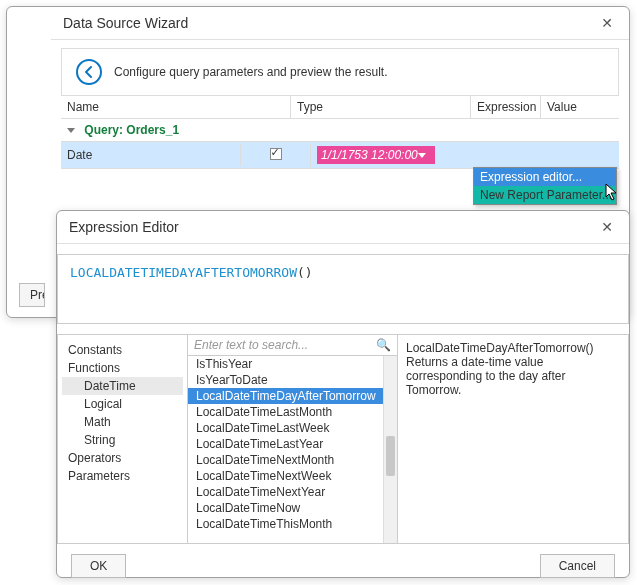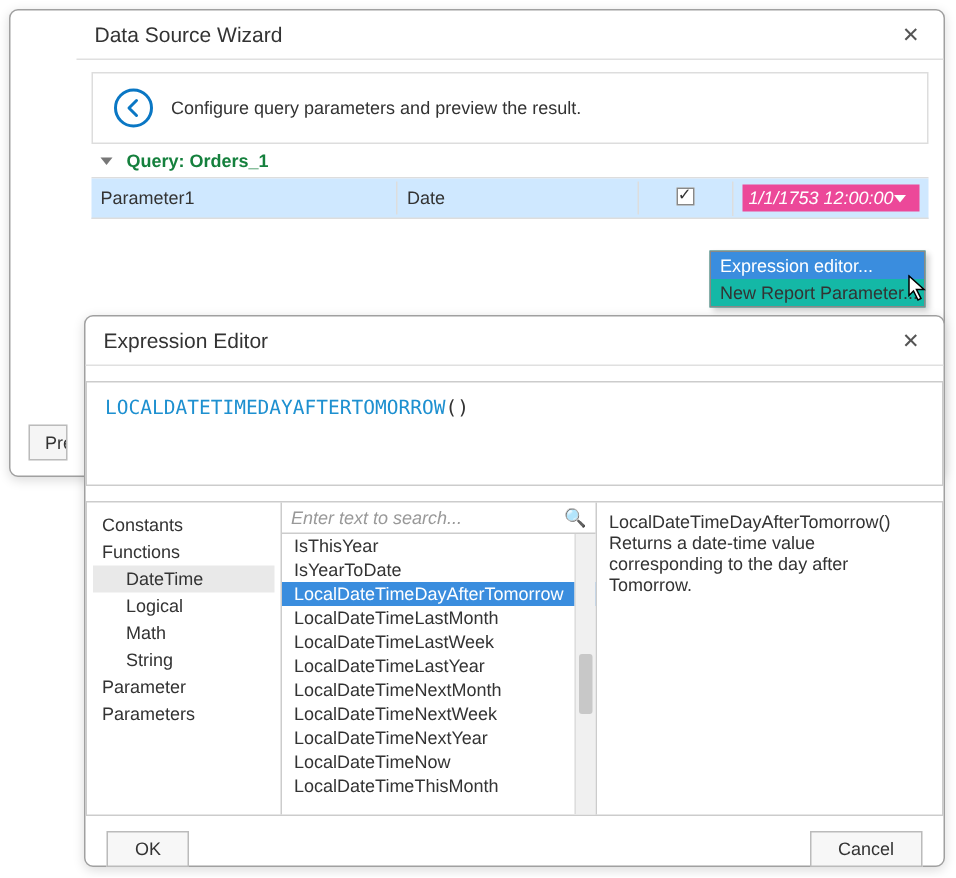--- a/index.html
+++ b/index.html
@@ -108,28 +108,33 @@
     <span class="closebtn">✕</span>
   </div>
   <div class="subheader">
     <span class="backicon">
       <svg width="14" height="14" viewBox="0 0 14 14">
           <path d="M9 2 L4 7 L9 12" stroke="#0a77c4" stroke-width="2" fill="none" stroke-linecap="round" stroke-linejoin="round"></path>
         </svg>
     </span>
     <span>Configure query parameters and preview the result.</span>
   </div>
+  <div class="gridhead">
+    <div class="gh c-name">Name</div>
+    <div class="gh c-type">Type</div>
+    <div class="gh c-expr">Expression</div>
+    <div class="gh c-val">Value</div>
+  </div>
   <div class="gridrow queryrow">
     <div class="gc" style="border-right:none;width:100%;">
       <span class="tri"></span>
       <span>Query: Orders_1</span>
     </div>
   </div>
   <div class="gridrow paramrow">
-    <div class="gc c-name">Parameter1</div>
     <div class="gc c-type">Date</div>
     <div class="gc c-expr"><span class="checkbox checked"></span></div>
     <div class="gc c-val">
       <div class="valuefield">
         <span>1/1/1753 12:00:00</span>
         <span class="arrow"></span>
       </div>
     </div>
   </div>
 
@@ -156,21 +161,21 @@
       <span class="fn">LOCALDATETIMEDAYAFTERTOMORROW</span><span class="par">()</span>
     </div>
     <div class="columns">
       <div class="col1">
         <div class="treeitem">Constants</div>
         <div class="treeitem">Functions</div>
         <div class="treechild sel">DateTime</div>
         <div class="treechild">Logical</div>
         <div class="treechild">Math</div>
         <div class="treechild">String</div>
-        <div class="treeitem">Parameter</div>
+        <div class="treeitem">Operators</div>
         <div class="treeitem">Parameters</div>
       </div>
       <div class="col2">
         <div class="searchbox">
           <span>Enter text to search...</span>
           <span class="mag">🔍</span>
         </div>
         <div class="fnlist">
           <div class="fnitem">IsThisYear</div>
           <div class="fnitem">IsYearToDate</div>

